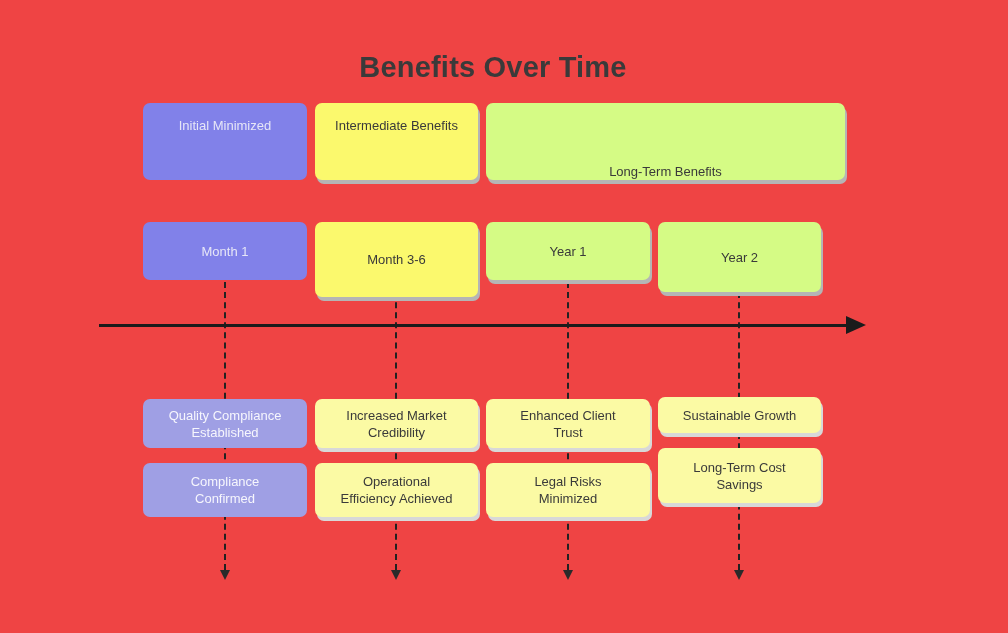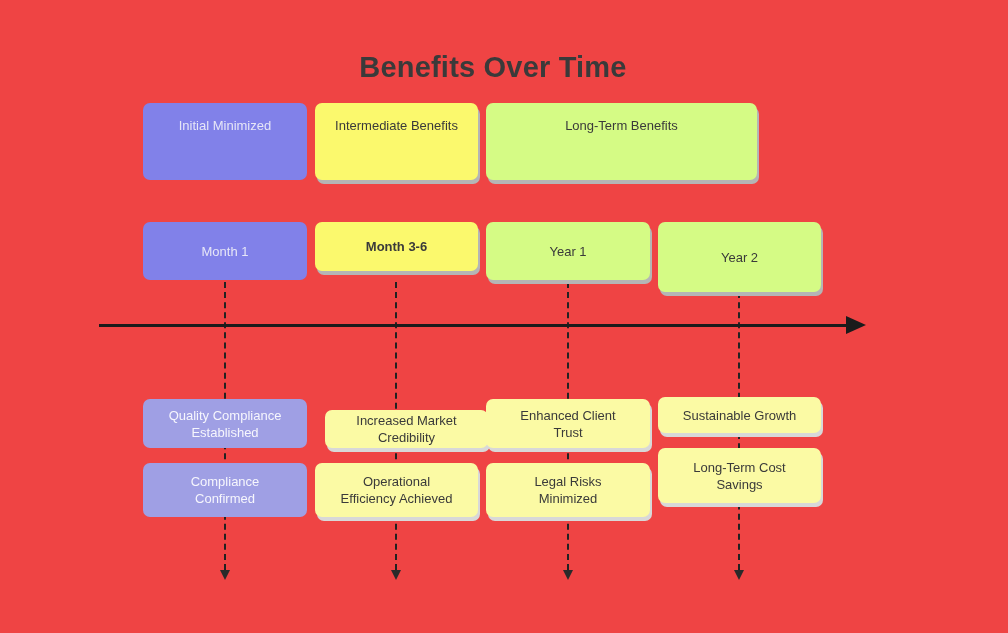--- a/index.html
+++ b/index.html
@@ -43,28 +43,28 @@
 <div class="canvas">
 
   <div class="title">Benefits Over Time</div>
 
   <div class="box purple top-align" style="left:143px;top:103px;width:164px;height:77px;">
     <span class="lbl">Initial Minimized</span>
   </div>
   <div class="box yellow shadow-strong top-align narrow" style="left:315px;top:103px;width:163px;height:77px;">
     <span class="lbl">Intermediate Benefits</span>
   </div>
-  <div class="box green shadow-strong top-align" style="left:486px;top:103px;width:271px;height:77px;">
+  <div class="box green shadow-strong top-align" style="left:486px;top:103px;width:359px;height:77px;align-items:flex-end;">
     <span class="lbl">Long-Term Benefits</span>
   </div>
 
   <div class="box purple" style="left:143px;top:222px;width:164px;height:58px;">
     <span class="lbl">Month 1</span>
   </div>
-  <div class="box yellow shadow-strong" style="left:315px;top:222px;width:163px;height:49px;font-weight:bold;">
+  <div class="box yellow shadow-strong" style="left:315px;top:222px;width:163px;height:75px;">
     <span class="lbl">Month 3-6</span>
   </div>
   <div class="box green shadow-strong" style="left:486px;top:222px;width:164px;height:58px;">
     <span class="lbl">Year 1</span>
   </div>
   <div class="box green shadow-strong" style="left:658px;top:222px;width:163px;height:70px;">
     <span class="lbl">Year 2</span>
   </div>
 
   <div class="axis-line"></div>
@@ -79,21 +79,21 @@
   <div class="vline" style="left:738px;"></div>
   <div class="vhead" style="left:734px;"></div>
 
   <div class="box purple-light narrow" style="left:143px;top:399px;width:164px;height:49px;">
     <span class="lbl">Quality Compliance Established</span>
   </div>
   <div class="box purple-light narrow" style="left:143px;top:463px;width:164px;height:54px;">
     <span class="lbl">Compliance Confirmed</span>
   </div>
 
-  <div class="box yellow-light shadow-soft narrow" style="left:315px;top:410px;width:163px;height:38px;margin-left:10px;">
+  <div class="box yellow-light shadow-soft narrow" style="left:315px;top:399px;width:163px;height:49px;">
     <span class="lbl">Increased Market Credibility</span>
   </div>
   <div class="box yellow-light shadow-soft narrow" style="left:315px;top:463px;width:163px;height:54px;">
     <span class="lbl">Operational Efficiency Achieved</span>
   </div>
 
   <div class="box yellow-light shadow-soft narrow" style="left:486px;top:399px;width:164px;height:49px;">
     <span class="lbl">Enhanced Client Trust</span>
   </div>
   <div class="box yellow-light shadow-soft narrow" style="left:486px;top:463px;width:164px;height:54px;">

